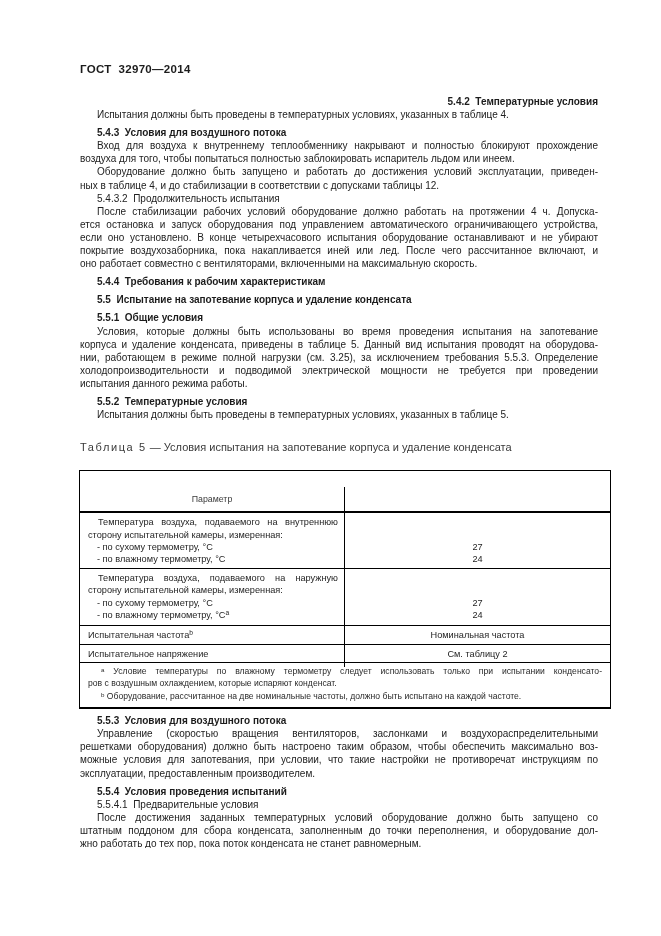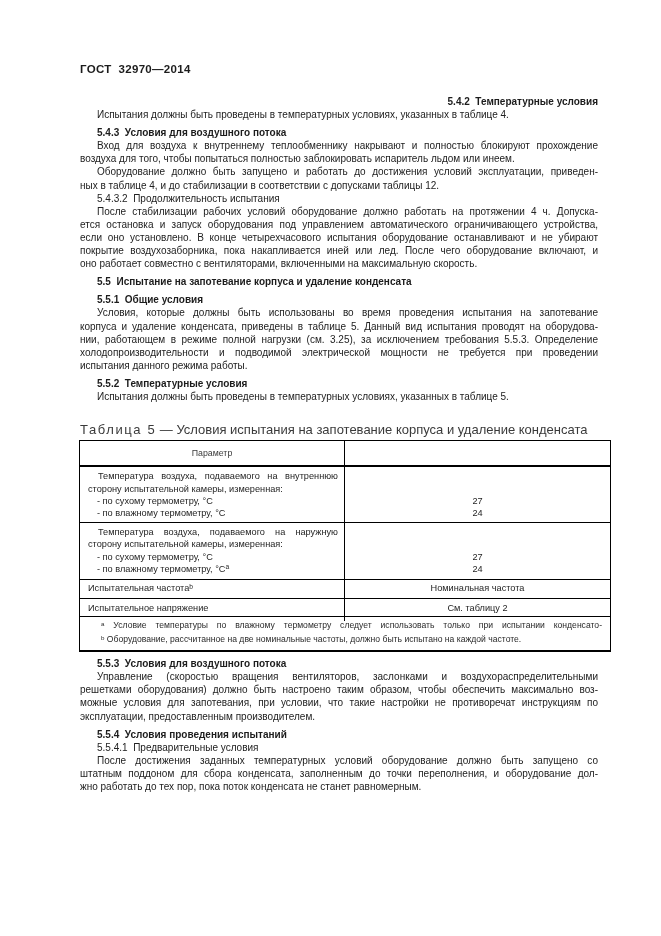--- a/index.html
+++ b/index.html
@@ -17,28 +17,28 @@
   }
   .h{font-weight:700;text-indent:17px;margin-top:5px;white-space:pre-wrap;color:#1c1c1c;}
   .h:first-child{margin-top:0;text-align:right;}
   .plain{text-indent:17px;white-space:pre-wrap;}
   .para{margin:0;}
   .line{min-height:13.1px;}
   .line.ind{text-indent:17px;}
   .just{text-align:justify;text-align-last:justify;}
   .sup{font-size:0.72em;position:relative;top:-0.38em;}
   
-  .tbl-caption{margin:20px 0 4px 0;font-size:13px;color:#3a3a3a;}
+  .tbl-caption{margin:20px 0 16px 0;font-size:11px;color:#3a3a3a;}
   .cap-label{letter-spacing:1.6px;}
   .tbl{
     border:1px solid #000;border-bottom-width:2px;width:530px;margin-left:-1px;
     font-size:9.2px;line-height:12.2px;color:#242424;
   }
   .tr{display:grid;grid-template-columns:50% 50%;border-bottom:1px solid #000;}
-  .tr.thead{border-bottom:2px solid #000;}
+  .tr.thead{border-bottom:2px solid #000;margin-top:16px;}
   .td{min-height:100%;}
   .td.left{border-right:1px solid #000;padding:3px 6px 3px 8px;}
   .td.right{padding:3px 4px;}
   .thead .td{padding:6px 4px;text-align:center;font-size:8.8px;color:#3a3a3a;}
   .thead .td.left{padding-left:4px;}
   .cline{min-height:12.2px;}
   .cline.ind1{text-indent:10px;}
   .cline.li{padding-left:9px;}
   .vline{min-height:12.2px;text-align:center;}
   .tr.simple .td.left{padding:2.5px 6px 2.5px 8px;}
@@ -66,23 +66,24 @@
       </div>
       <div class="para">
         <div class="line ind just">Оборудование должно быть запущено и работать до достижения условий эксплуатации, приведен-</div>
         <div class="line">ных в таблице 4, и до стабилизации в соответствии с допусками таблицы 12.</div>
       </div>
       <div class="plain">5.4.3.2  Продолжительность испытания</div>
       <div class="para">
         <div class="line ind just">После стабилизации рабочих условий оборудование должно работать на протяжении 4 ч. Допуска-</div>
         <div class="line just">ется остановка и запуск оборудования под управлением автоматического ограничивающего устройства,</div>
         <div class="line just">если оно установлено. В конце четырехчасового испытания оборудование останавливают и не убирают</div>
-        <div class="line just">покрытие воздухозаборника, пока накапливается иней или лед. После чего оборудование включают, и</div>
+        <div class="line just">покрытие воздухозаборника, пока накапливается иней или лед. После чего рассчитанное включают, и</div>
         <div class="line">оно работает совместно с вентиляторами, включенными на максимальную скорость.</div>
       </div>
+      <div class="h">5.4.4  Требования к рабочим характеристикам</div>
       <div class="h">5.5  Испытание на запотевание корпуса и удаление конденсата</div>
       <div class="h">5.5.1  Общие условия</div>
       <div class="para">
         <div class="line ind just">Условия, которые должны быть использованы во время проведения испытания на запотевание</div>
         <div class="line just">корпуса и удаление конденсата, приведены в таблице 5. Данный вид испытания проводят на оборудова-</div>
         <div class="line just">нии, работающем в режиме полной нагрузки (см. 3.25), за исключением требования 5.5.3. Определение</div>
         <div class="line just">холодопроизводительности и подводимой электрической мощности не требуется при проведении</div>
         <div class="line">испытания данного режима работы.</div>
       </div>
       <div class="h">5.5.2  Температурные условия</div>
@@ -133,20 +134,21 @@
         <div class="tr simple">
           <div class="td left">
             <div class="cline">Испытательное напряжение</div>
           </div>
           <div class="td right">
             <div class="vline">См. таблицу 2</div>
           </div>
         </div>
         <div class="tfoot">
           <div class="fline find just"><span class="sup">a</span> Условие температуры по влажному термометру следует использовать только при испытании конденсато-</div>
+          <div class="fline">ров с воздушным охлаждением, которые испаряют конденсат.</div>
           <div class="fline find mt2"><span class="sup">b</span> Оборудование, рассчитанное на две номинальные частоты, должно быть испытано на каждой частоте.</div>
         </div>
       </div>
       <div class="h">5.5.3  Условия для воздушного потока</div>
       <div class="para">
         <div class="line ind just">Управление (скоростью вращения вентиляторов, заслонками и воздухораспределительными</div>
         <div class="line just">решетками оборудования) должно быть настроено таким образом, чтобы обеспечить максимально воз-</div>
         <div class="line just">можные условия для запотевания, при условии, что такие настройки не противоречат инструкциям по</div>
         <div class="line">эксплуатации, предоставленным производителем.</div>
       </div>

